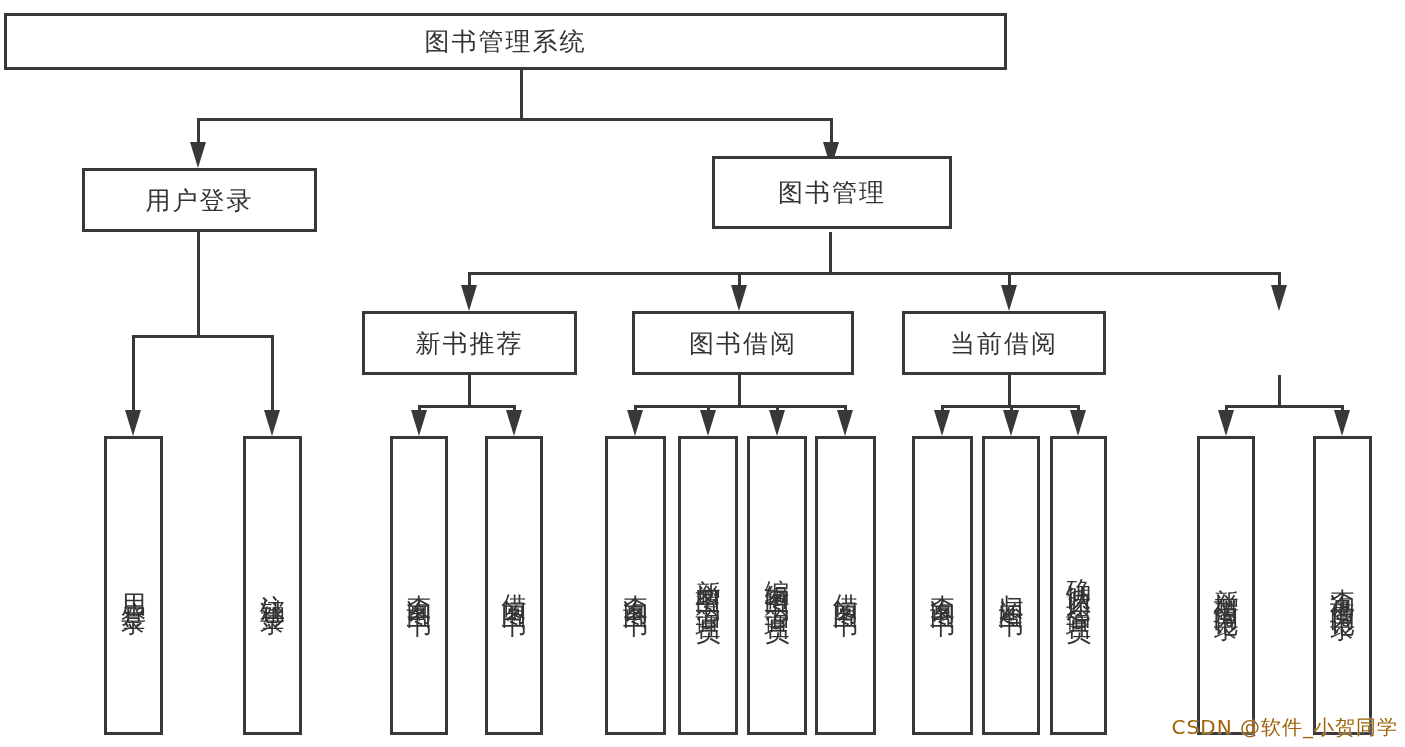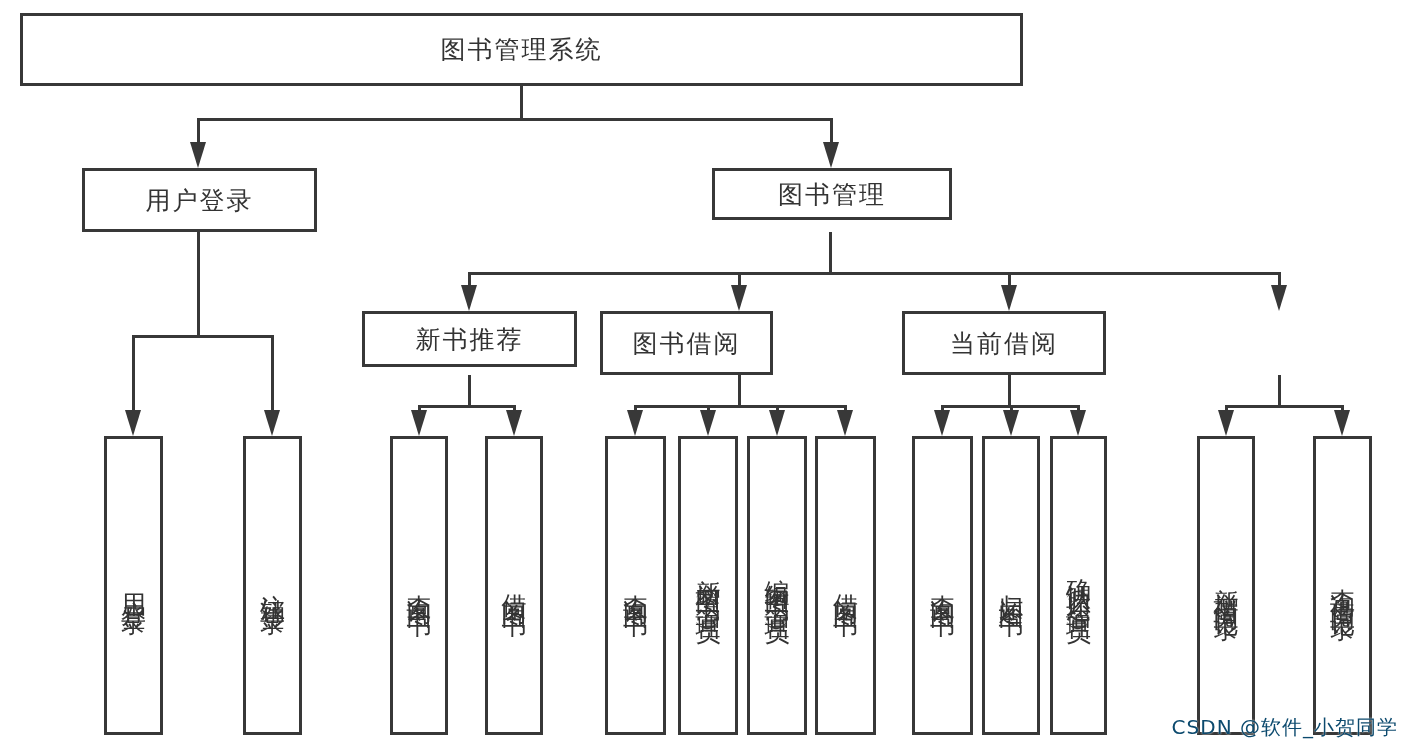--- a/index.html
+++ b/index.html
@@ -19,44 +19,44 @@
   }
   .hline { position:absolute; height:3px; background:#383838; z-index:1; }
   .vline { position:absolute; width:3px;  background:#383838; z-index:1; }
   .arrow {
     position:absolute; width:0; height:0; z-index:1;
     border-left:8px solid transparent; border-right:8px solid transparent;
     border-top:26px solid #383838;
   }
   .watermark {
     position:absolute; top:714px; right:7px; z-index:5;
-    font-size:20px; color:#0c4a6e; letter-spacing:1px; white-space:nowrap;
+    font-size:20px; color:#a16207; letter-spacing:1px; white-space:nowrap;
     text-shadow:0 0 2px #ffffff;
   }
 </style>
 </head>
 <body>
 
 <div class="stage">
 
-  <div class="box hbox" style="left:20px;top:13px;width:1003px;height:73px">
+  <div class="box hbox" style="left:4px;top:13px;width:1003px;height:57px">
     <span class="lbl">图书管理系统</span>
   </div>
 
   <div class="box hbox" style="left:82px;top:168px;width:235px;height:64px">
     <span class="lbl">用户登录</span>
   </div>
-  <div class="box hbox" style="left:712px;top:168px;width:240px;height:52px">
+  <div class="box hbox" style="left:712px;top:156px;width:240px;height:73px">
     <span class="lbl">图书管理</span>
   </div>
 
-  <div class="box hbox" style="left:362px;top:311px;width:215px;height:56px">
+  <div class="box hbox" style="left:362px;top:311px;width:215px;height:64px">
     <span class="lbl">新书推荐</span>
   </div>
-  <div class="box hbox" style="left:600px;top:311px;width:173px;height:64px">
+  <div class="box hbox" style="left:632px;top:311px;width:222px;height:64px">
     <span class="lbl">图书借阅</span>
   </div>
   <div class="box hbox" style="left:902px;top:311px;width:204px;height:64px">
     <span class="lbl">当前借阅</span>
   </div>
 
   <div class="box vbox" style="left:104px;top:436px;width:59px;height:299px">
     <span class="lbl">用户登录</span>
   </div>
   <div class="box vbox" style="left:243px;top:436px;width:59px;height:299px">

